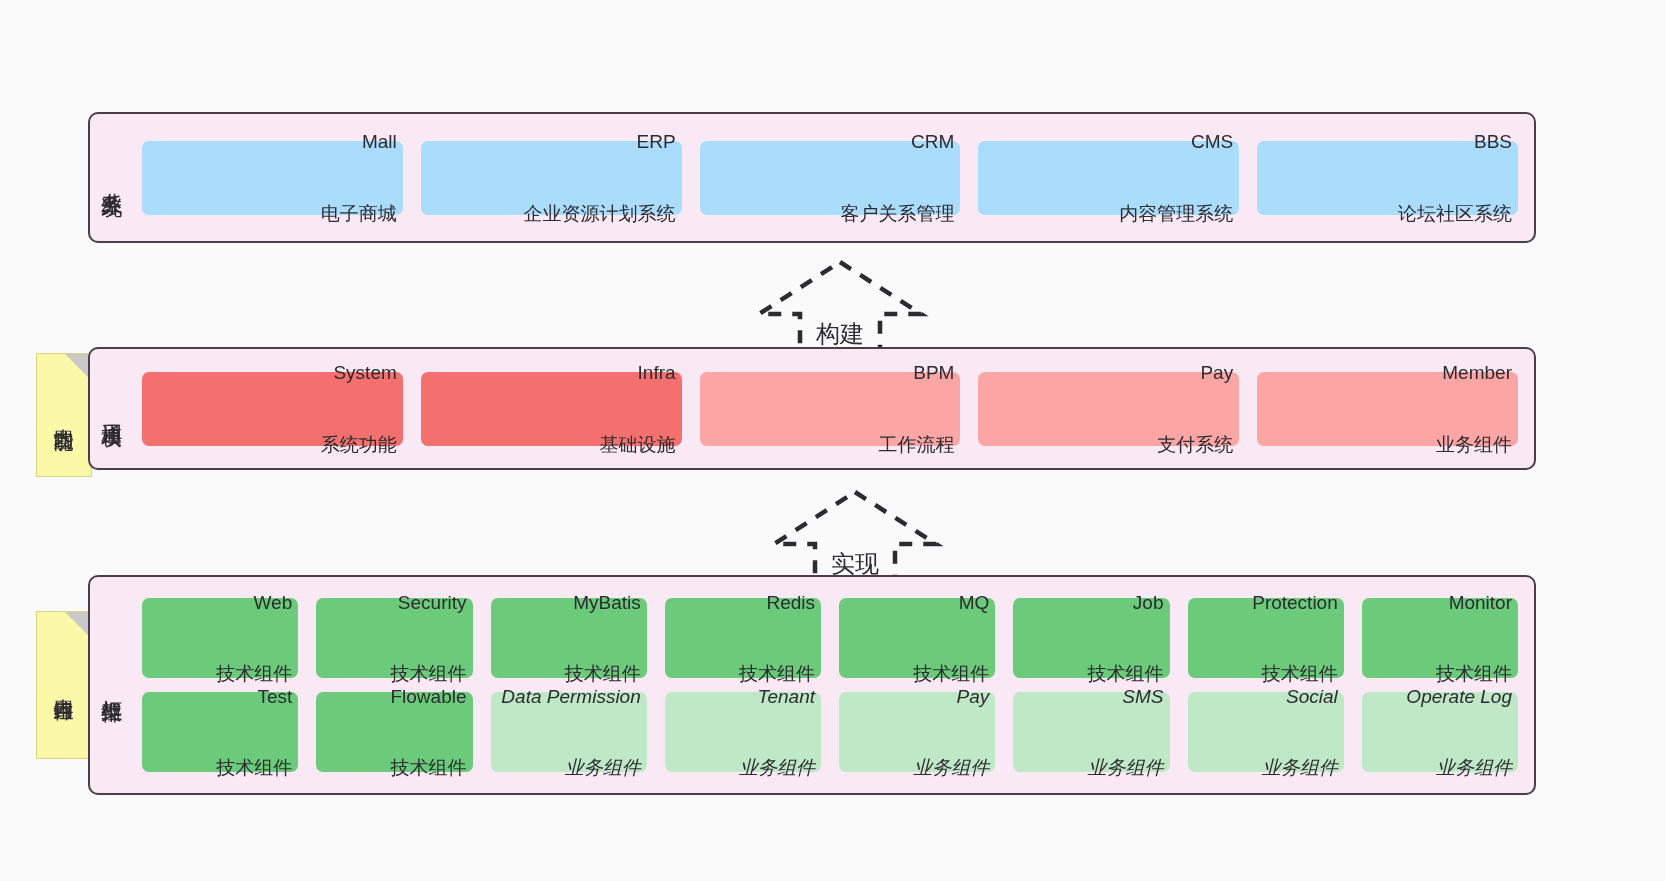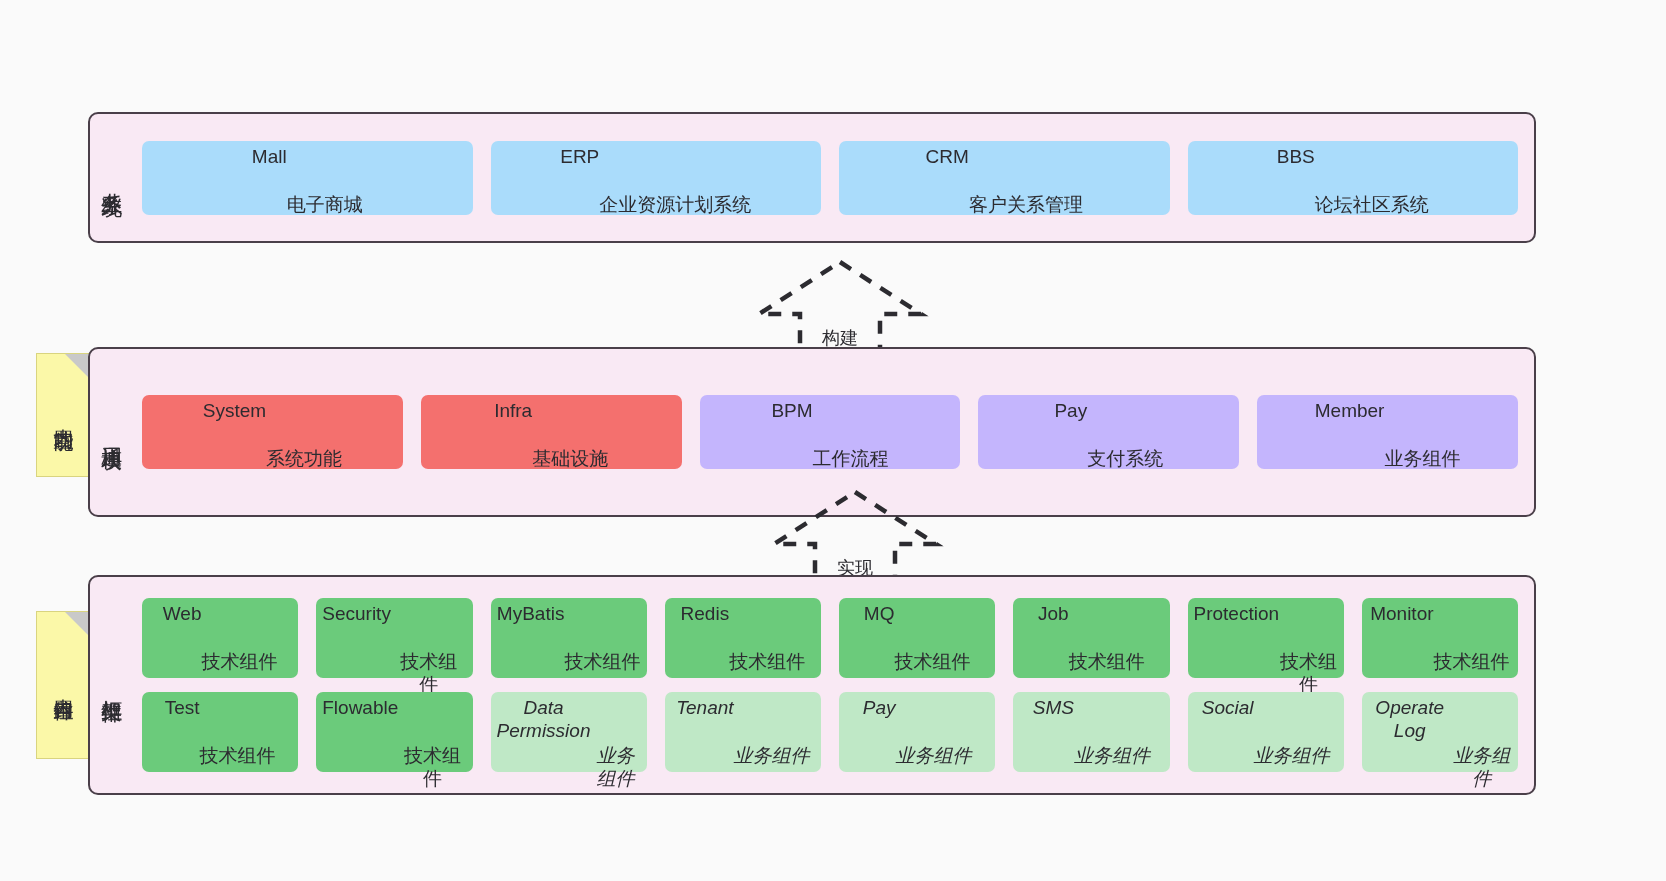--- a/index.html
+++ b/index.html
@@ -54,46 +54,46 @@
     padding: 0 16px 0 8px;
   }
   .row {
     display: flex;
     gap: 18px;
   }
   .card {
     flex: 1 1 0;
     border-radius: 7px;
     display: flex;
-    flex-direction: row;
-    align-items: flex-start;
+    flex-direction: column;
+    align-items: flex-end;
     justify-content: center;
     text-align: center;
     font-size: 19px;
     line-height: 1.22;
     color: #2c2b30;
     box-sizing: border-box;
     padding: 4px 6px;
   }
   .card .t1 { display: block; }
   .card .t2 { display: block; margin-top: 48px; }
 
   
   .c-blue       { background: #aadcfb; }
   .c-red        { background: #f4706e; }
-  .c-pink       { background: #c4b5fd; }
+  .c-pink       { background: #fca5a5; }
   .c-green      { background: #6bcb7b; }
   .c-greenlight { background: #bfe8c6; font-style: italic; }
 
   
   #band-business  { left: 88px;  top: 112px; width: 1448px; height: 131px; }
   #band-business .band-body { padding-left: 8px; }
   #band-business .card { height: 74px; }
 
-  #band-common    { left: 88px;  top: 347px; width: 1448px; height: 170px; }
+  #band-common    { left: 88px;  top: 347px; width: 1448px; height: 123px; }
   #band-common .card { height: 74px; }
 
   #band-framework { left: 88px;  top: 575px; width: 1448px; height: 220px; }
   #band-framework .card { height: 80px; }
   #band-framework .band-label { font-size: 21px; }
 
   
   .sticky {
     position: absolute;
     background: #fbf8a8;
@@ -129,21 +129,21 @@
     height: 98px;
   }
   #arrow-build  { left: 755px; top: 258px; }
   #arrow-impl   { left: 770px; top: 488px; }
   .arrow-wrap svg { display: block; width: 100%; height: 100%; overflow: visible; }
   .arrow-label {
     position: absolute;
     left: 0; right: 0;
     bottom: 6px;
     text-align: center;
-    font-size: 18px;
+    font-size: 24px;
     color: #2c2b30;
     pointer-events: none;
   }
 </style>
 </head>
 <body>
 
 <div class="canvas">
 
   <div class="band" id="band-business">
@@ -154,20 +154,24 @@
           <span class="t1">Mall</span>
           <span class="t2">电子商城</span>
         </div>
         <div class="card c-blue">
           <span class="t1">ERP</span>
           <span class="t2">企业资源计划系统</span>
         </div>
         <div class="card c-blue">
           <span class="t1">CRM</span>
           <span class="t2">客户关系管理</span>
+        </div>
+        <div class="card c-blue">
+          <span class="t1">CMS</span>
+          <span class="t2">内容管理系统</span>
         </div>
         <div class="card c-blue">
           <span class="t1">BBS</span>
           <span class="t2">论坛社区系统</span>
         </div>
       </div>
     </div>
   </div>
 
   <div class="arrow-wrap" id="arrow-build">

